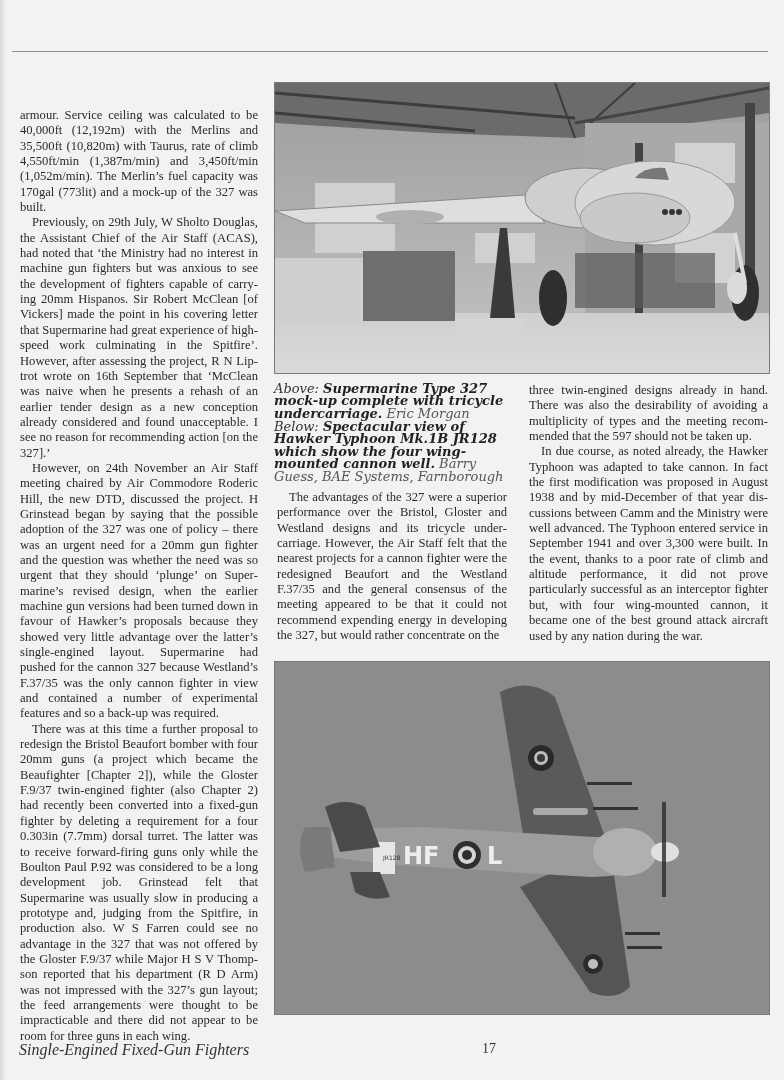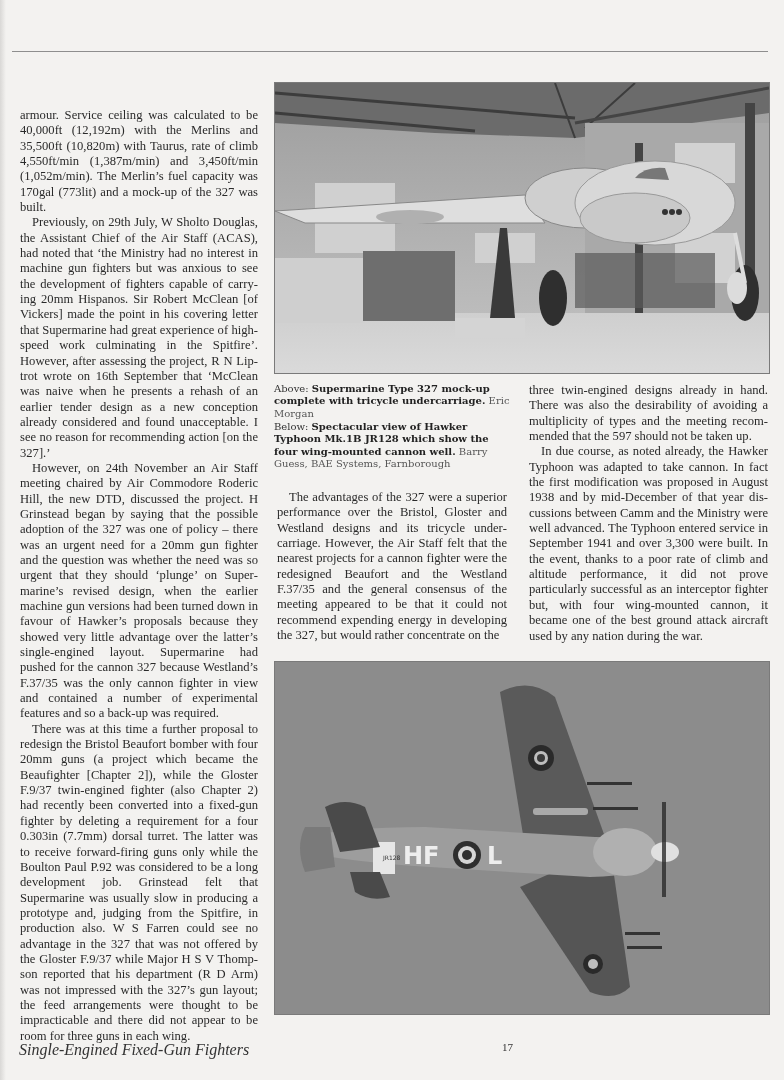--- a/index.html
+++ b/index.html
@@ -11,28 +11,28 @@
   .col{position:absolute;font-size:12.6px;line-height:15.35px;text-align:justify;
        hyphens:manual;}
   .col p{margin:0;text-indent:0;}
   .col p.ind{text-indent:12px;}
   #col-left{left:20px;top:80px;width:238px;margin-top:28px;}
   #col-mid{left:277px;top:490px;width:230px;}
   #col-right{left:529px;top:383px;width:239px;}
   .photo{position:absolute;overflow:hidden;border:1px solid #7a7a7a;}
   #photo-top{left:274px;top:82px;width:494px;height:290px;background:#b9b9b9;}
   #photo-bottom{left:274px;top:653px;width:494px;height:352px;background:#8f8f8f;margin-top:8px;}
-  .caption{position:absolute;left:274px;width:240px;font-size:10px;line-height:12.4px;
-       font-family:"DejaVu Serif","Liberation Serif",serif;color:#333;}
+  .caption{position:absolute;left:274px;width:240px;font-size:13px;line-height:12.4px;
+       font-family:"DejaVu Serif","Liberation Serif",serif;color:#333;font-style:italic;}
   .caption b{font-weight:bold;color:#222;}
   .caption .credit{color:#555;}
   #cap-above{top:383px;}
   #cap-below{top:421px;}
   .footer-title{position:absolute;left:19px;top:1041px;font-style:italic;font-size:16px;color:#333;}
-  .footer-page{position:absolute;left:502px;top:1041px;font-size:11px;color:#333;}
+  .footer-page{position:absolute;left:482px;top:1041px;font-size:14px;color:#333;}
 </style>
 </head>
 <body>
 
 <div class="page-edge"></div>
 <div class="top-rule"></div>
 
 <div class="col" id="col-left">
   <p>armour. Service ceiling was calculated to be 40,000ft (12,192m) with the Merlins and 35,500ft (10,820m) with Taurus, rate of climb 4,550ft/min (1,387m/min) and 3,450ft/min (1,052m/min). The Merlin’s fuel capacity was 170gal (773lit) and a mock-up of the 327 was built.</p>
   <p class="ind">Previously, on 29th July, W Sholto Douglas, the Assistant Chief of the Air Staff (ACAS), had noted that ‘the Ministry had no interest in machine gun fighters but was anxious to see the development of fighters capable of carry­ing 20mm Hispanos. Sir Robert McClean [of Vickers] made the point in his covering letter that Supermarine had great experience of high-speed work culminating in the Spitfire’. However, after assessing the project, R N Lip­trot wrote on 16th September that ‘McClean was naive when he presents a rehash of an earlier tender design as a new conception already considered and found unacceptable. I see no reason for recommending action [on the 327].’</p>

